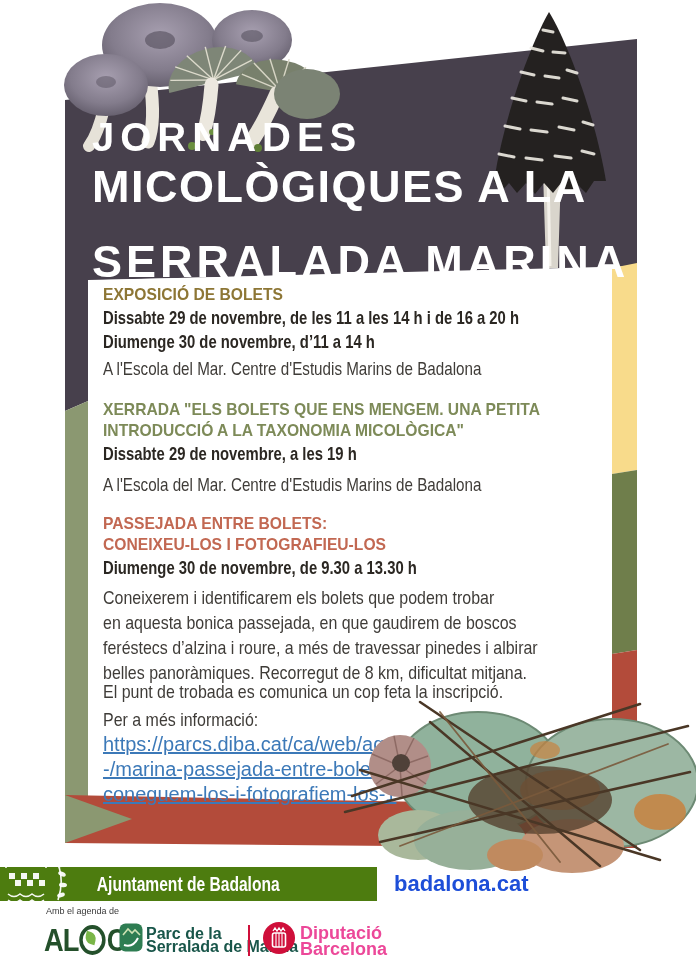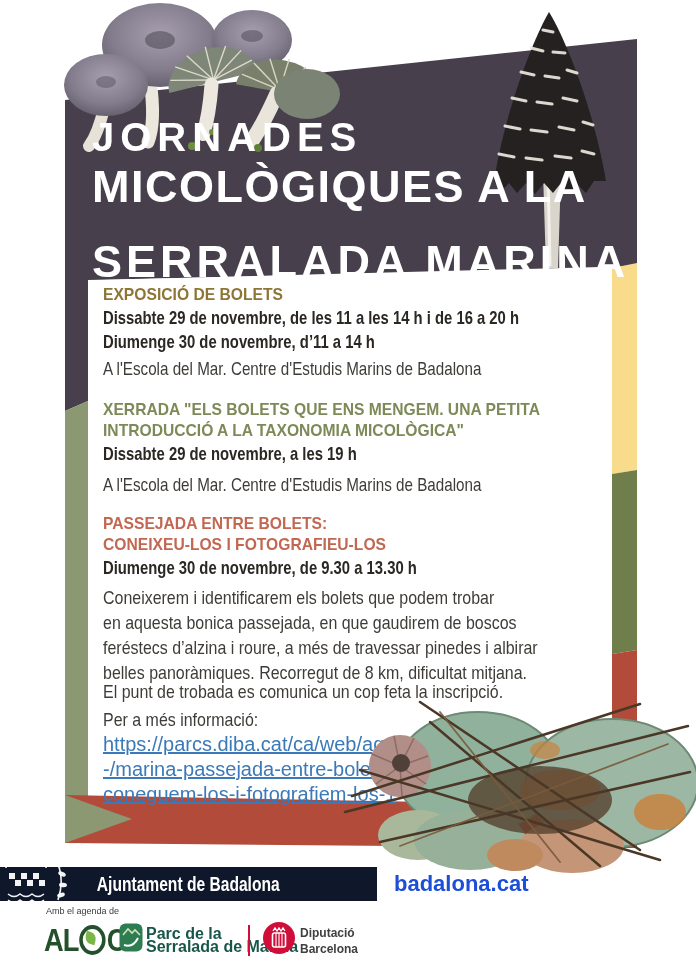--- a/index.html
+++ b/index.html
@@ -20,38 +20,38 @@
   .h-gold{color:#8d7635;}
   .h-green{color:#7d8a58;}
   .h-terra{color:#c26852;}
   .b-date{font-weight:700;font-size:19px;line-height:24px;color:#2b2722;transform:scaleX(.78);}
   .loc{font-size:19px;line-height:22px;color:#3f3c38;transform:scaleX(.80);}
   .para{font-size:19px;line-height:25px;color:#3f3c38;transform:scaleX(.84);}
   .info-link{display:block;text-decoration:none;}
   .link-line{font-size:20px;line-height:25px;color:#3c79b8;text-decoration:underline;white-space:nowrap;}
 
   
-  .bluebar{position:absolute;left:0;top:867px;width:377px;height:34px;background:#0f172a;
+  .bluebar{position:absolute;left:0;top:867px;width:377px;height:34px;background:#4d7c0f;
            display:flex;align-items:center;justify-content:center;}
   .bluebar-label{color:#fff;font-weight:700;font-size:20px;white-space:nowrap;
                  transform:scaleX(.78);transform-origin:50% 50%;}
   .site{position:absolute;left:394px;top:867px;height:34px;display:flex;align-items:center;
         color:#1d4ed8;font-weight:700;font-size:22px;}
 
   
   .support{position:absolute;left:46px;top:906px;font-size:9px;color:#3b3b3b;}
   .aloc{position:absolute;left:44px;top:923px;height:34px;display:flex;align-items:center;
         transform:scaleX(.88);transform-origin:0 0;}
   .aloc-txt{font-weight:700;font-size:31px;color:#24502b;letter-spacing:-1px;line-height:31px;}
   .aloc-o{width:22px;height:22px;border:4px solid #24502b;border-radius:50%;margin:0 1px;position:relative;}
   .aloc-leaf{position:absolute;left:3px;top:3px;width:12px;height:12px;background:#7ab648;
              border-radius:0 60% 0 60%;transform:rotate(15deg);}
   .parc-text{position:absolute;left:146px;top:927px;font-size:16px;line-height:13px;font-weight:700;color:#19564a;}
   .logo-divider{position:absolute;left:248px;top:925px;width:2px;height:31px;background:#cf0f3a;}
-  .dipu-text{position:absolute;left:300px;top:925px;font-size:12px;line-height:16px;font-weight:700;color:#404040;}
+  .dipu-text{position:absolute;left:300px;top:925px;font-size:18px;line-height:16px;font-weight:700;color:#ec4899;}
 </style>
 </head>
 <body>
 
 <div class="poster">
 
   <svg class="layer" width="696" height="961" viewBox="0 0 696 961">
     <polygon points="65,100 637,39 637,266 65,281" fill="#47404c"></polygon>
     <polygon points="65,270 88,270 88,401 65,411" fill="#47404c"></polygon>
     <polygon points="88,280 612,268 612,805 88,795" fill="#ffffff"></polygon>

